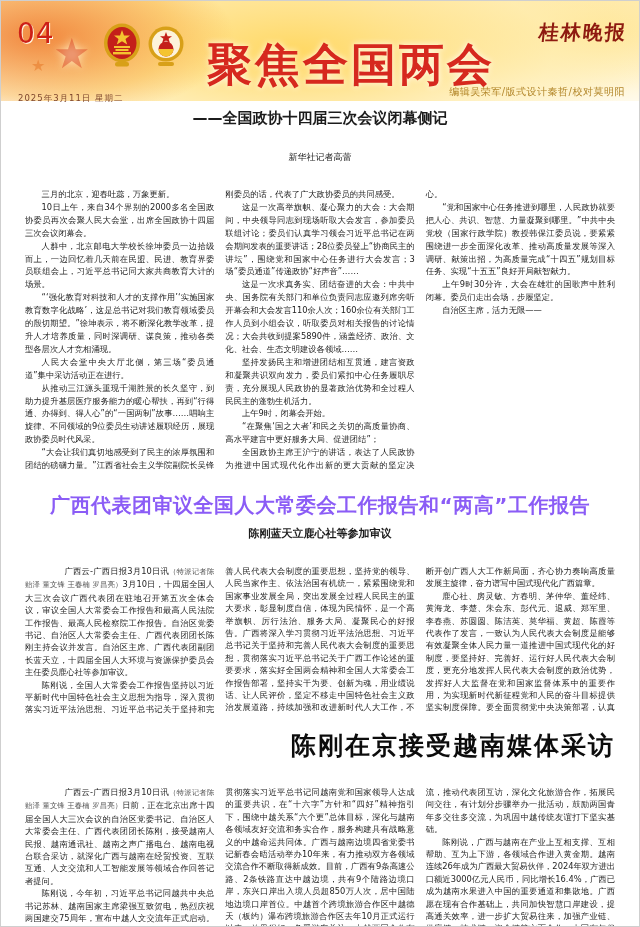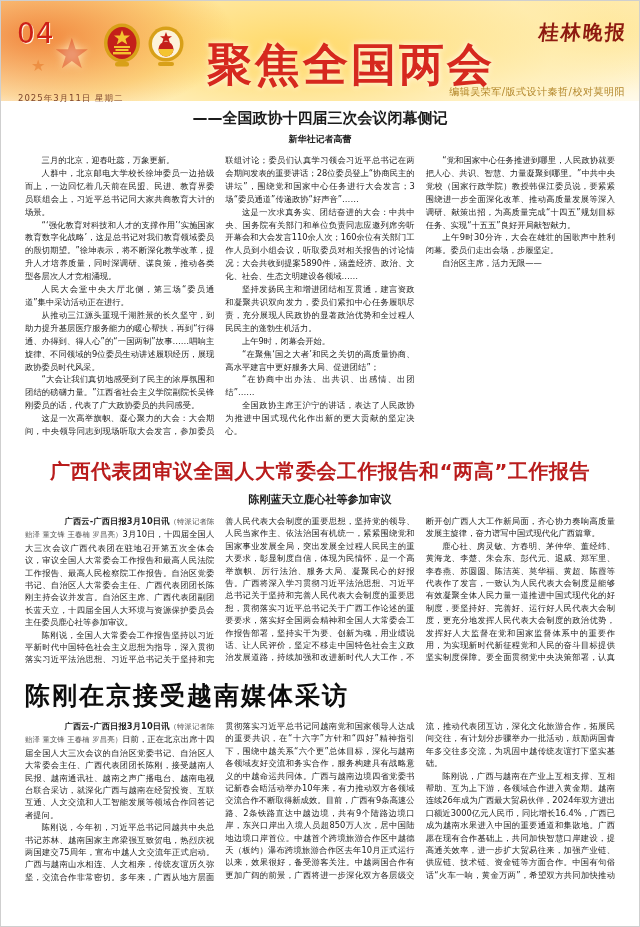--- a/index.html
+++ b/index.html
@@ -25,33 +25,33 @@
   .banner-title{position:absolute;left:206px;top:34px;font-size:45px;font-weight:700;
                 color:#d6281e;letter-spacing:3px;text-shadow:0 0 6px rgba(255,255,255,.9);white-space:nowrap;}
   .masthead{position:absolute;right:12px;top:18px;font-family:"DejaVu Serif","Liberation Serif",serif;
             font-size:20px;font-weight:bold;color:#8e1a10;transform:skewX(-6deg);letter-spacing:2px;}
   .editor-line{position:absolute;right:14px;top:84px;font-size:10px;color:#b3872b;letter-spacing:.5px;}
   
   .article{padding:0 24px;}
   .a1-title{margin:8px 0 0;text-align:center;font-size:37px;line-height:44px;font-weight:900;
             color:#0c0c0c;letter-spacing:1px;white-space:nowrap;}
   .a1-subtitle{margin-top:8px;text-align:center;font-size:15px;font-weight:700;color:#1c1c1c;}
-  .a1-byline{margin-top:5px;text-align:center;font-size:9px;font-weight:700;color:#222;}
-  .body{margin-top:8px;column-gap:11px;column-count:3;column-fill:auto;overflow:hidden;
+  .a1-byline{margin-top:23px;text-align:center;font-size:9px;font-weight:400;color:#222;}
+  .body{margin-top:24px;column-gap:11px;column-count:3;column-fill:auto;overflow:hidden;
         text-align:justify;color:#1e1e1e;}
   .body-a1{height:290px;font-size:8.3px;line-height:12.9px;}
   .body-a2{height:152px;font-size:8.3px;line-height:12.4px;}
   .body-a3{height:172px;font-size:8.3px;line-height:12.4px;}
   .para{margin:0;text-indent:2em;}
-  .lead{font-weight:700;padding-left:23px;}
+  .lead{font-weight:400;padding-left:23px;}
   .reporters{font-style:normal;color:#555;font-size:7.4px;}
-  .a2-title{margin:14px 0 0;text-align:center;font-size:20px;font-weight:900;color:#b91c1c;
+  .a2-title{margin:14px 0 0;text-align:center;font-size:20px;font-weight:900;color:#8b5cf6;
             letter-spacing:.5px;white-space:nowrap;}
   .a2-subtitle{margin-top:7px;text-align:center;font-size:11px;font-weight:700;color:#1c1c1c;}
-  .a3-title{margin:12px 0 0;text-align:left;font-size:25px;font-weight:900;color:#0c0c0c;letter-spacing:2px;}
+  .a3-title{margin:12px 0 0;text-align:right;font-size:25px;font-weight:900;color:#0c0c0c;letter-spacing:2px;}
 </style>
 </head>
 <body>
 
 <div class="page">
 
   <div class="header">
     <span class="deco-star">★</span>
     <span class="deco-star2">★</span>
 
@@ -84,31 +84,31 @@
     <div class="banner-title">聚焦全国两会</div>
     <div class="masthead">桂林晚报</div>
     <div class="editor-line">编辑吴荣军/版式设计秦哲/校对莫明阳</div>
   </div>
 
   <div class="article">
     <div class="a1-subtitle">——全国政协十四届三次会议闭幕侧记</div>
     <div class="a1-byline">新华社记者高蕾</div>
     <div class="body body-a1">
       <p class="para">三月的北京，迎春吐蕊，万象更新。</p>
+        <p class="para">10日上午，来自34个界别的2000多名全国政协委员再次会聚人民大会堂，出席全国政协十四届三次会议闭幕会。</p>
         <p class="para">人群中，北京邮电大学校长徐坤委员一边拾级而上，一边回忆着几天前在民盟、民进、教育界委员联组会上，习近平总书记同大家共商教育大计的场景。</p>
         <p class="para">“‘强化教育对科技和人才的支撑作用’‘实施国家教育数字化战略’，这是总书记对我们教育领域委员的殷切期望。”徐坤表示，将不断深化教学改革，提升人才培养质量，同时深调研、谋良策，推动各类型各层次人才竞相涌现。</p>
         <p class="para">人民大会堂中央大厅北侧，第三场“委员通道”集中采访活动正在进行。</p>
         <p class="para">从推动三江源头重现千湖胜景的长久坚守，到助力提升基层医疗服务能力的暖心帮扶，再到“行得通、办得到、得人心”的“一国两制”故事……唱响主旋律、不同领域的9位委员生动讲述履职经历，展现政协委员时代风采。</p>
         <p class="para">“大会让我们真切地感受到了民主的浓厚氛围和团结的磅礴力量。”江西省社会主义学院副院长吴锋刚委员的话，代表了广大政协委员的共同感受。</p>
         <p class="para">这是一次高举旗帜、凝心聚力的大会：大会期间，中央领导同志到现场听取大会发言，参加委员联组讨论；委员们认真学习领会习近平总书记在两会期间发表的重要讲话；28位委员登上“协商民主的讲坛”，围绕党和国家中心任务进行大会发言；3场“委员通道”传递政协“好声音”……</p>
         <p class="para">这是一次求真务实、团结奋进的大会：中共中央、国务院有关部门和单位负责同志应邀列席旁听开幕会和大会发言110余人次；160余位有关部门工作人员到小组会议，听取委员对相关报告的讨论情况；大会共收到提案5890件，涵盖经济、政治、文化、社会、生态文明建设各领域……</p>
         <p class="para">坚持发扬民主和增进团结相互贯通，建言资政和凝聚共识双向发力，委员们紧扣中心任务履职尽责，充分展现人民政协的显著政治优势和全过程人民民主的蓬勃生机活力。</p>
         <p class="para">上午9时，闭幕会开始。</p>
         <p class="para">“在聚焦‘国之大者’和民之关切的高质量协商、高水平建言中更好服务大局、促进团结”；</p>
-        <p class="para">“在协商中出办法、出共识、出感情、出团结”……</p>
         <p class="para">全国政协主席王沪宁的讲话，表达了人民政协为推进中国式现代化作出新的更大贡献的坚定决心。</p>
         <p class="para">“党和国家中心任务推进到哪里，人民政协就要把人心、共识、智慧、力量凝聚到哪里。”中共中央党校（国家行政学院）教授韩保江委员说，要紧紧围绕进一步全面深化改革、推动高质量发展等深入调研、献策出招，为高质量完成“十四五”规划目标任务、实现“十五五”良好开局献智献力。</p>
         <p class="para">上午9时30分许，大会在雄壮的国歌声中胜利闭幕。委员们走出会场，步履坚定。</p>
         <p class="para">自治区主席，活力无限——</p>
     </div>
   </div>
 
   <div class="article">
     <h2 class="a2-title">广西代表团审议全国人大常委会工作报告和“两高”工作报告</h2>
     <div class="a2-subtitle">陈刚蓝天立鹿心社等参加审议</div>

